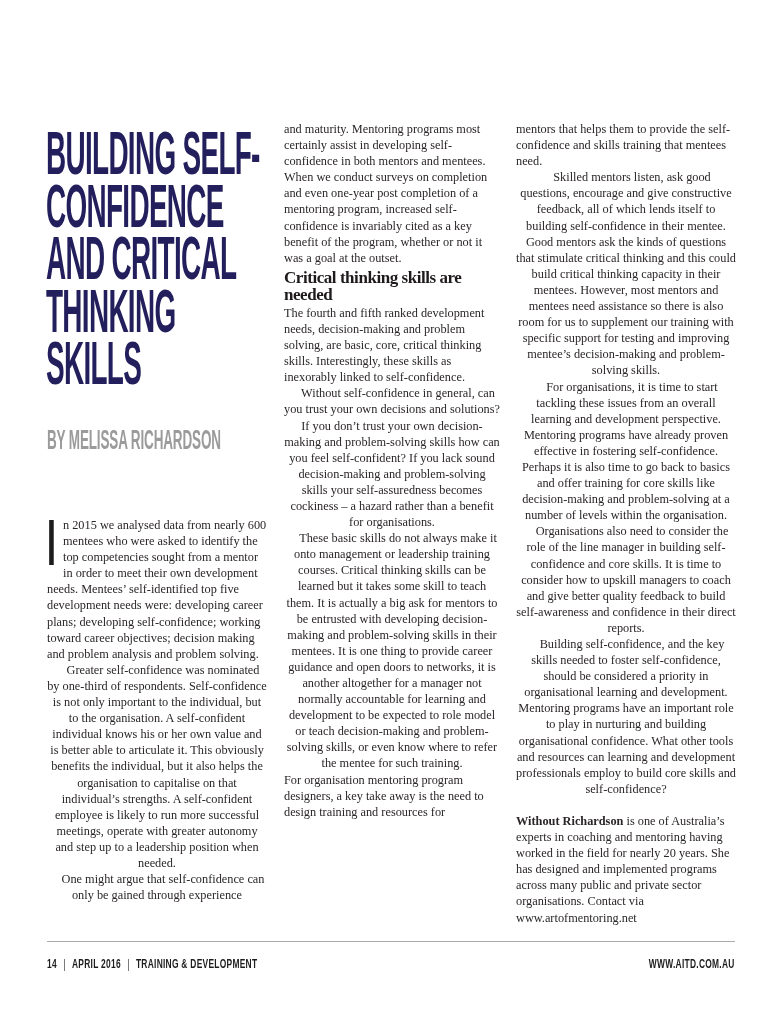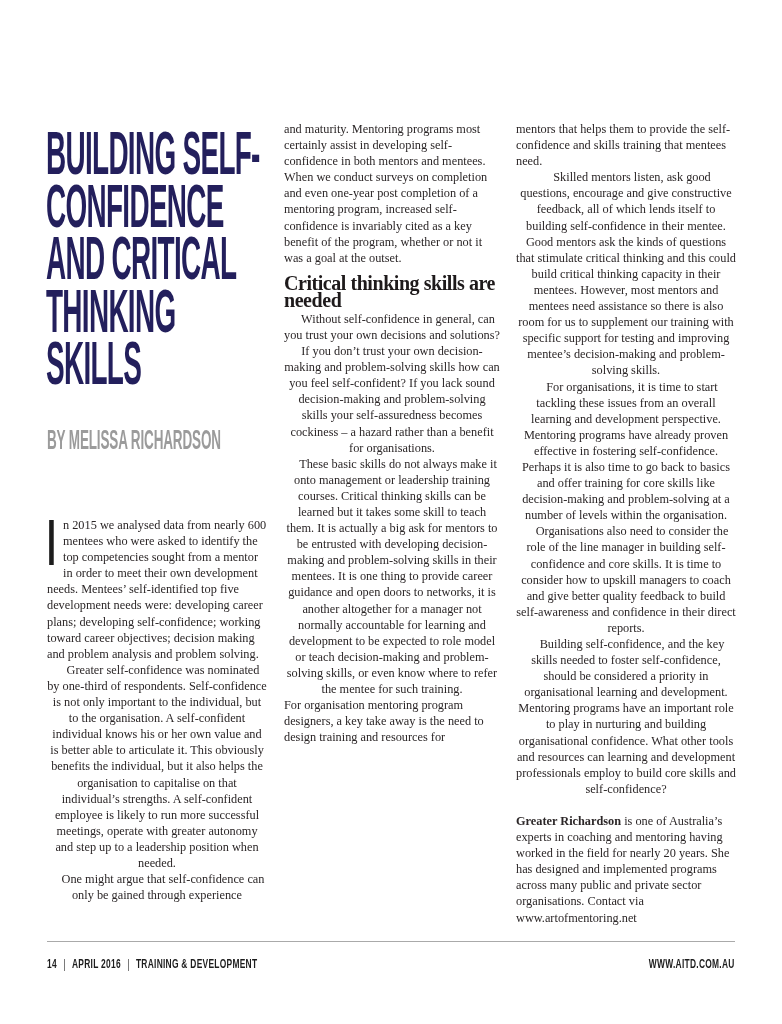--- a/index.html
+++ b/index.html
@@ -41,22 +41,22 @@
     text-align: left;
   }
   .col-1 { left: 47px;  top: 517px; width: 220px; }
   .col-2 { left: 284px; top: 121px; width: 216px; }
   .col-3 { left: 516px; top: 121px; width: 220px; }
 
   .col p { margin: 0; }
   .col p.ind { text-indent: 12px; text-align: center; }
 
   .col h3 {
-    margin: 9px 0 2px 0;
-    font-size: 20px; line-height: 17px;
+    margin: 3px 0 2px 0;
+    font-size: 17px; line-height: 17px;
     letter-spacing: -0.45px;
     color: #1e1a1b;
     font-weight: bold;
   }
 
   .dropcap {
     float: left;
     width: 10px; height: 49px;
     margin: 2px 6px 0 0;
     font-family: "Liberation Sans", sans-serif;
@@ -111,32 +111,33 @@
 
   <div class="col col-1">
     <p><span class="dropcap">I</span><span>n 2015 we analysed data from nearly 600 mentees who were asked to identify the top competencies sought from a mentor in order to meet their own development needs. Mentees’ self-identified top five development needs were: developing career plans; developing self-confidence; working toward career objectives; decision making and problem analysis and problem solving.</span></p>
     <p class="ind">Greater self-confidence was nominated by one-third of respondents. Self-confidence is not only important to the individual, but to the organisation. A self-confident individual knows his or her own value and is better able to articulate it. This obviously benefits the individual, but it also helps the organisation to capitalise on that individual’s strengths. A self-confident employee is likely to run more successful meetings, operate with greater autonomy and step up to a leadership position when needed.</p>
     <p class="ind">One might argue that self-confidence can only be gained through experience</p>
   </div>
 
   <div class="col col-2">
     <p>and maturity. Mentoring programs most certainly assist in developing self-confidence in both mentors and mentees. When we conduct surveys on completion and even one-year post completion of a mentoring program, increased self-confidence is invariably cited as a key benefit of the program, whether or not it was a goal at the outset.</p>
     <h3>Critical thinking skills are needed</h3>
+    <p>The fourth and fifth ranked development needs, decision-making and problem solving, are basic, core, critical thinking skills. Interestingly, these skills as inexorably linked to self-confidence.</p>
     <p class="ind">Without self-confidence in general, can you trust your own decisions and solutions? If you don’t trust your own decision-making and problem-solving skills how can you feel self-confident? If you lack sound decision-making and problem-solving skills your self-assuredness becomes cockiness – a hazard rather than a benefit for organisations.</p>
     <p class="ind">These basic skills do not always make it onto management or leadership training courses. Critical thinking skills can be learned but it takes some skill to teach them. It is actually a big ask for mentors to be entrusted with developing decision-making and problem-solving skills in their mentees. It is one thing to provide career guidance and open doors to networks, it is another altogether for a manager not normally accountable for learning and development to be expected to role model or teach decision-making and problem-solving skills, or even know where to refer the mentee for such training.</p>
     <p>For organisation mentoring program designers, a key take away is the need to design training and resources for</p>
   </div>
 
   <div class="col col-3">
     <p>mentors that helps them to provide the self-confidence and skills training that mentees need.</p>
     <p class="ind">Skilled mentors listen, ask good questions, encourage and give constructive feedback, all of which lends itself to building self-confidence in their mentee. Good mentors ask the kinds of questions that stimulate critical thinking and this could build critical thinking capacity in their mentees. However, most mentors and mentees need assistance so there is also room for us to supplement our training with specific support for testing and improving mentee’s decision-making and problem-solving skills.</p>
     <p class="ind">For organisations, it is time to start tackling these issues from an overall learning and development perspective. Mentoring programs have already proven effective in fostering self-confidence. Perhaps it is also time to go back to basics and offer training for core skills like decision-making and problem-solving at a number of levels within the organisation.</p>
     <p class="ind">Organisations also need to consider the role of the line manager in building self-confidence and core skills. It is time to consider how to upskill managers to coach and give better quality feedback to build self-awareness and confidence in their direct reports.</p>
     <p class="ind">Building self-confidence, and the key skills needed to foster self-confidence, should be considered a priority in organisational learning and development. Mentoring programs have an important role to play in nurturing and building organisational confidence. What other tools and resources can learning and development professionals employ to build core skills and self-confidence?</p>
-    <p class="bio"><span class="bio-name">Greater Richardson</span><span> is one of Australia’s experts in coaching and mentoring having worked in the field for nearly 20 years. She has designed and implemented programs across many public and private sector organisations. Contact via www.artofmentoring.net</span></p>
+    <p class="bio"><span class="bio-name">Without Richardson</span><span> is one of Australia’s experts in coaching and mentoring having worked in the field for nearly 20 years. She has designed and implemented programs across many public and private sector organisations. Contact via www.artofmentoring.net</span></p>
   </div>
 
   <div class="footer-rule"></div>
 
   <div class="footer-left">
     <span>14</span><span class="sep">|</span><span>APRIL 2016</span><span class="sep">|</span><span>TRAINING &amp; DEVELOPMENT</span>
   </div>
 
   <div class="footer-right">WWW.AITD.COM.AU</div>
 

